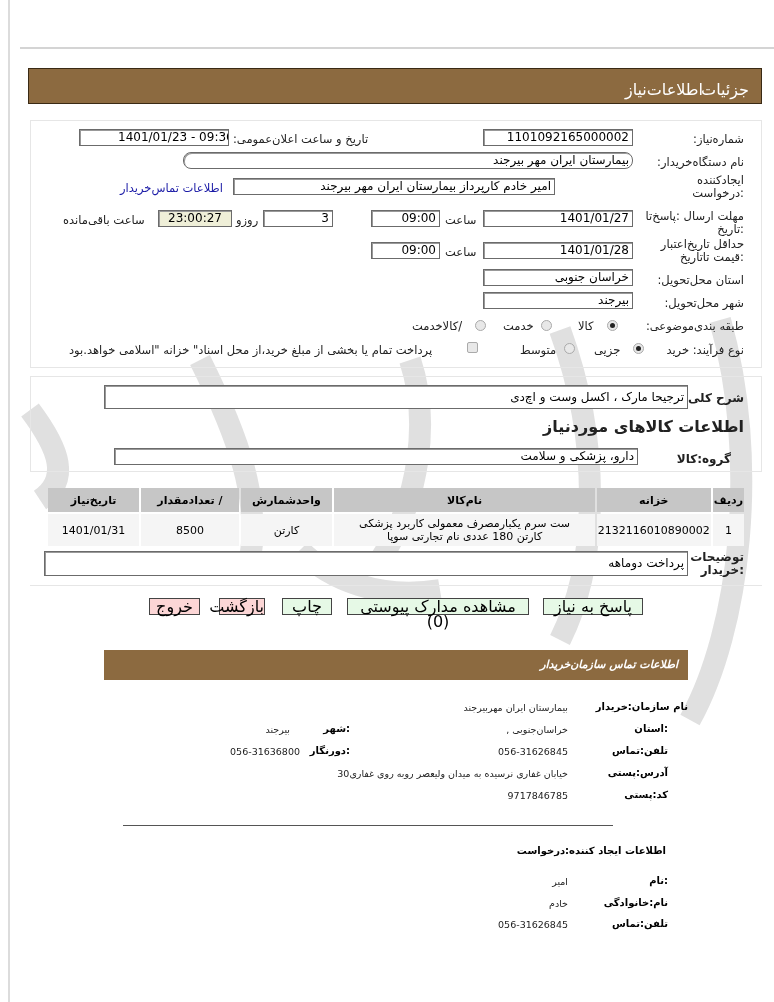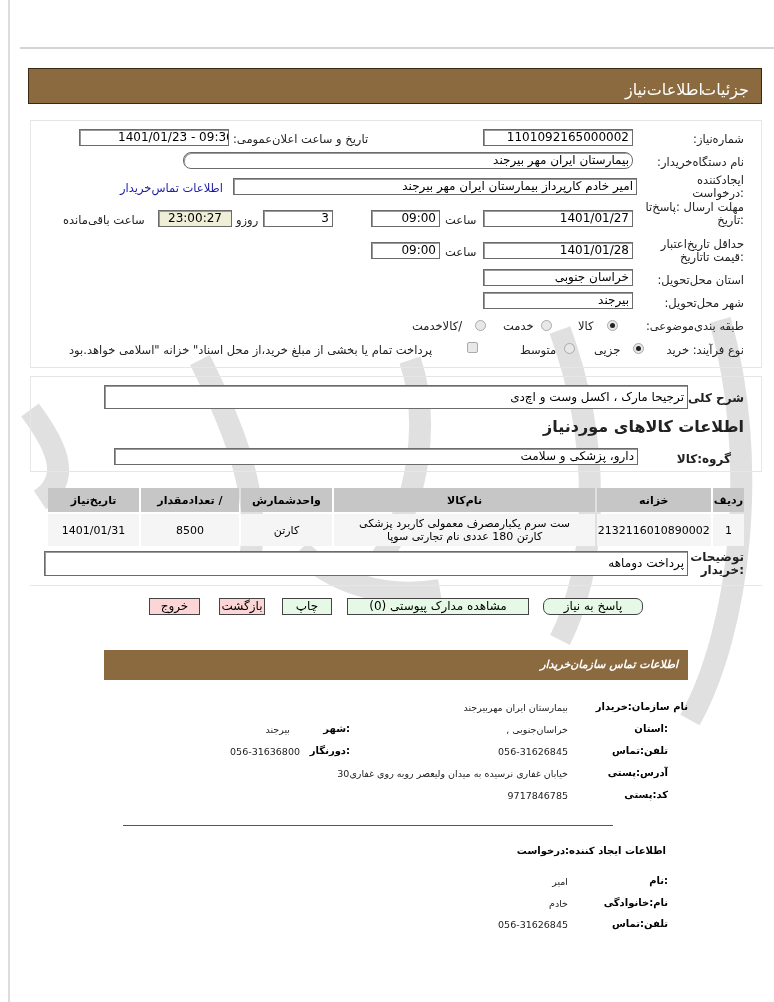--- a/index.html
+++ b/index.html
@@ -16,21 +16,21 @@
   .inp.ltr{direction:ltr;text-align:right;font-family:"DejaVu Sans",sans-serif;}
   .timer{background:#efefd8;text-align:center;direction:ltr;}
   .link{position:absolute;color:#1a1aa6;font-size:11.5px;}
   .radio{position:absolute;width:11px;height:11px;border-radius:50%;border:1px solid #aaa;background:#e8e8e8;box-sizing:border-box;}
   .radio.on::after{content:"";position:absolute;left:2px;top:2px;width:5px;height:5px;border-radius:50%;background:#222;}
   .chk{position:absolute;width:11px;height:11px;border:1px solid #aaa;background:#e8e8e8;box-sizing:border-box;border-radius:2px;}
   .bold{font-weight:bold;}
   table.items{position:absolute;left:46px;top:486px;width:700px;border-collapse:separate;border-spacing:2px;font-size:11px;}
   table.items th{background:#c6c6c6;font-weight:bold;height:22px;font-size:11px;}
   table.items td{background:#f5f5f5;text-align:center;height:30px;font-size:11px;}
-  .btn{position:absolute;height:17px;border:1px solid #444;box-sizing:border-box;font-size:12px;text-align:center;line-height:15px;}
+  .btn{position:absolute;height:17px;border:1px solid #444;box-sizing:border-box;font-size:16px;text-align:center;line-height:15px;}
   .btn.g{background:#e6f9e6;}
   .btn.r{background:#fcd6d6;}
   .hdr2{position:absolute;left:104px;top:650px;width:584px;height:30px;background:#8c6a40;color:#fff;}
   .hdr2 span{position:absolute;right:10px;top:8px;font-weight:bold;font-size:11px;font-style:italic;}
   .clbl{position:absolute;font-weight:bold;font-size:10px;white-space:nowrap;}
   .cval{position:absolute;font-size:9.5px;white-space:nowrap;color:#222;}
   .divider{position:absolute;left:123px;top:825px;width:490px;height:1px;background:#555;}
 </style>
 </head>
 <body>
@@ -61,24 +61,24 @@
 <span class="lbl" style="left:233px;top:132px">تاریخ و ساعت اعلان‌عمومی:</span>
 <div class="inp ltr" style="left:79px;top:129px;width:150px;padding-left:38px;">1401/01/23 - 09:36</div>
 
 <span class="lbl" style="right:30px;top:155px">نام دستگاه‌خریدار:</span>
 <div class="inp" style="left:183px;top:152px;width:450px;border-radius:8px;">بیمارستان ایران مهر بیرجند</div>
 
 <div class="lbl2" style="right:30px;top:174px">
   <div>ایجادکننده</div>
     <div>:درخواست</div>
 </div>
-<div class="inp" style="left:233px;top:178px;width:404px;">امیر خادم کارپرداز بیمارستان ایران مهر بیرجند</div>
+<div class="inp" style="left:233px;top:178px;width:322px;">امیر خادم کارپرداز بیمارستان ایران مهر بیرجند</div>
 <span class="link" style="left:120px;top:181px">اطلاعات تماس‌خریدار</span>
 
-<div class="lbl2" style="right:30px;top:201px">
+<div class="lbl2" style="right:30px;top:210px">
   <div>مهلت ارسال :پاسخ‌تا</div>
     <div>:تاریخ</div>
 </div>
 <div class="inp ltr" style="left:483px;top:210px;width:150px;">1401/01/27</div>
 <span class="lbl" style="left:445px;top:213px">ساعت</span>
 <div class="inp ltr" style="left:371px;top:210px;width:69px;">09:00</div>
 <div class="inp ltr" style="left:263px;top:210px;width:70px;">3</div>
 <span class="lbl" style="left:236px;top:213px">روزو</span>
 <div class="inp timer" style="left:158px;top:210px;width:74px;">23:00:27</div>
 <span class="lbl" style="left:63px;top:213px">ساعت باقی‌مانده</span>
@@ -146,21 +146,21 @@
   </tbody>
 </table>
 
 <div class="lbl2 bold" style="right:30px;top:551px;font-size:12px">
   <div>توضیحات</div>
     <div>:خریدار</div>
 </div>
 <div class="inp" style="left:44px;top:551px;width:644px;height:25px;line-height:23px;">پرداخت دوماهه</div>
 <div style="position:absolute;left:30px;top:585px;width:732px;height:1px;background:#e6e6e6"></div>
 
-<div class="btn g" style="left:543px;top:598px;width:100px;border-radius:7px;">پاسخ به نیاز</div>
+<div class="btn g" style="left:543px;top:598px;width:100px;">پاسخ به نیاز</div>
 <div class="btn g" style="left:347px;top:598px;width:182px;">مشاهده مدارک پیوستی (0)</div>
 <div class="btn g" style="left:282px;top:598px;width:50px;">چاپ</div>
 <div class="btn r" style="left:219px;top:598px;width:46px;">بازگشت</div>
 <div class="btn r" style="left:149px;top:598px;width:51px;">خروج</div>
 
 <div class="hdr2">
   <span>اطلاعات  تماس سازمان‌خریدار</span>
 </div>
 
 <span class="clbl" style="right:86px;top:701px">نام سازمان:خریدار</span>

